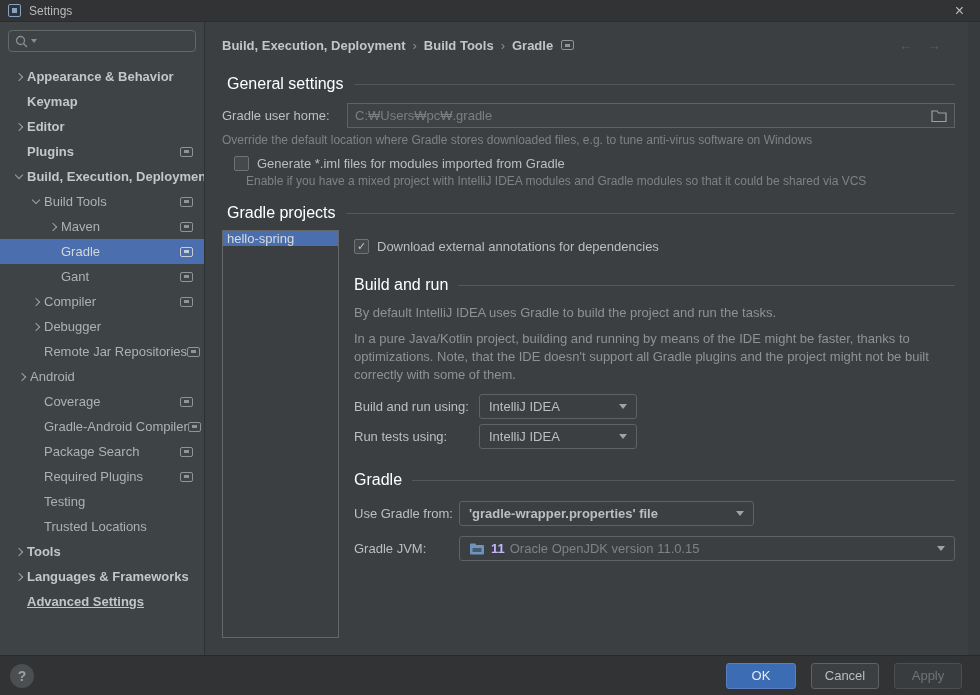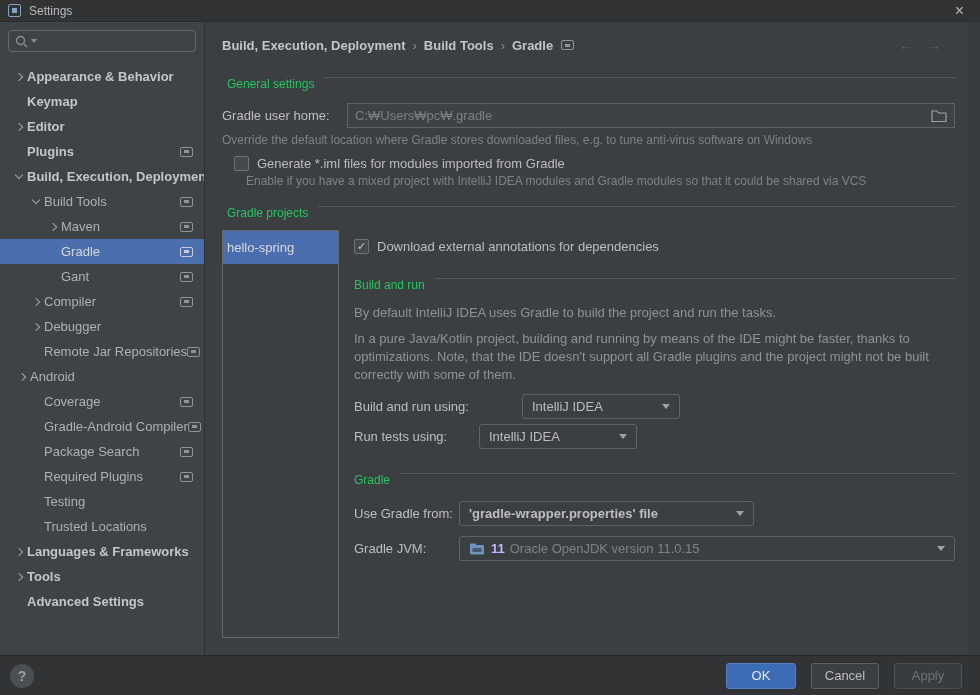--- a/index.html
+++ b/index.html
@@ -48,52 +48,52 @@
   
   .content{flex:1;position:relative;padding:0 25px 0 17px;overflow:hidden;}
   .scroll-track{position:absolute;top:0;right:0;width:12px;height:100%;background:#383b3d;}
   .crumb-row{margin-top:13px;height:20px;display:flex;align-items:center;}
   .breadcrumb{display:flex;align-items:center;font-size:13px;font-weight:bold;color:#c3c6c8;}
   .crumb-sep{margin:0 7px;color:#8a8d8f;font-weight:normal;}
   .breadcrumb .monitor-icon{margin:0 0 0 8px;}
   .nav-arrows{margin-left:auto;margin-right:14px;display:flex;gap:14px;font-size:14px;color:#595d5f;}
   .nav-arrows span{cursor:pointer;}
 
-  .sec-header{display:flex;align-items:flex-start;height:14px;font-size:12px;color:#22c55e;margin-left:5px;}
+  .sec-header{display:flex;align-items:center;height:14px;font-size:16px;color:#ffffff;margin-left:5px;}
   .sec-header .line{flex:1;height:1px;background:#54585a;margin-left:10px;}
   .sh-general{margin-top:22px;}
   .sh-projects{margin-top:18px;}
 
   .row{display:flex;align-items:center;}
   .user-home{margin-top:12px;height:25px;}
   .user-home label{width:125px;flex:none;font-size:13px;color:#bcbec0;}
   .text-field{flex:1;height:25px;border:1px solid var(--border);background:#3f4244;display:flex;align-items:center;padding:0 7px;cursor:text;}
   .field-text{font-size:13px;color:#7b7f82;flex:1;white-space:nowrap;overflow:hidden;}
   .hint{font-size:12px;color:#7e8284;height:14px;line-height:14px;white-space:nowrap;overflow:hidden;}
   .hint-home{margin-top:5px;}
   .cb-row{display:flex;align-items:center;height:16px;}
   .cb-row.iml{margin-top:8px;margin-left:12px;}
   .hint-iml{margin-top:3px;margin-left:24px;}
   .cb{width:15px;height:15px;border:1px solid #6f7375;border-radius:2px;background:#45494b;flex:none;display:inline-flex;align-items:center;justify-content:center;font-size:11px;color:#c7cacc;cursor:pointer;}
   .cb.checked::after{content:"\2713";}
   .cb-label{margin-left:8px;font-size:13px;color:#bcbec0;white-space:nowrap;}
 
   .projects{margin-top:10px;display:flex;}
   .project-list{width:117px;height:408px;border:1px solid #646869;background:var(--content-bg);flex:none;overflow:hidden;}
-  .proj-row{height:33px;display:flex;align-items:center;padding:0 4px;font-size:13px;color:#b3b6b8;cursor:pointer;white-space:nowrap;}
+  .proj-row{height:15px;display:flex;align-items:center;padding:0 4px;font-size:13px;color:#b3b6b8;cursor:pointer;white-space:nowrap;}
   .proj-row.selected{background:var(--selection-blue);color:#d8dadc;}
 
   .panel{flex:1;margin-left:15px;min-width:0;}
   .cb-row.ann{margin-top:8px;}
   .sh-bar,.sh-gradle{margin-top:24px;margin-left:0;}
   .para{font-size:13px;line-height:18px;color:#8f9294;}
   .para1{margin-top:12px;}
   .para2{margin-top:8px;max-width:600px;}
   .form-row{display:flex;align-items:center;height:25px;}
-  .fr-build{margin-top:10px;gap:43px;}
+  .fr-build{margin-top:10px;}
   .fr-tests{margin-top:5px;}
   .fr-from{margin-top:14px;}
   .fr-jvm{margin-top:10px;}
   .form-row label{flex:none;font-size:13px;color:#bcbec0;}
   .lbl-w125{width:125px;}
   .lbl-w105{width:105px;}
   .combo{height:25px;border:1px solid var(--border);border-radius:3px;background:var(--content-bg);display:flex;align-items:center;padding:0 9px;font-size:13px;color:#bcbec0;cursor:pointer;}
   .combo .arrow{margin-left:auto;width:0;height:0;border-left:4px solid transparent;border-right:4px solid transparent;border-top:5px solid #a0a3a5;}
   .w158{width:158px;}
   .w247{width:295px;font-weight:bold;}
@@ -256,29 +256,29 @@
             <span class="tree-label">Testing</span>
           </div>
           <div class="tree-row" style="padding-left: 27px;">
             <span class="chev-box"></span>
             <span class="tree-label">Trusted Locations</span>
           </div>
           <div class="tree-row bold" style="padding-left: 10px;">
             <span class="chev-box">
               <i class="chev right"></i>
             </span>
+            <span class="tree-label">Tools</span>
+          </div>
+          <div class="tree-row bold" style="padding-left: 10px;">
+            <span class="chev-box">
+              <i class="chev right"></i>
+            </span>
             <span class="tree-label">Languages &amp; Frameworks</span>
           </div>
-          <div class="tree-row bold" style="padding-left: 10px;">
-            <span class="chev-box">
-              <i class="chev right"></i>
-            </span>
-            <span class="tree-label">Tools</span>
-          </div>
-          <div class="tree-row bold" style="padding-left: 10px;">
+          <div class="tree-row bold" style="padding-left: 10px; text-decoration: underline;">
             <span class="chev-box"></span>
             <span class="tree-label">Advanced Settings</span>
           </div>
         </div>
     </aside>
 
     <main class="content">
       <div class="scroll-track"></div>
 
       <div class="crumb-row">

